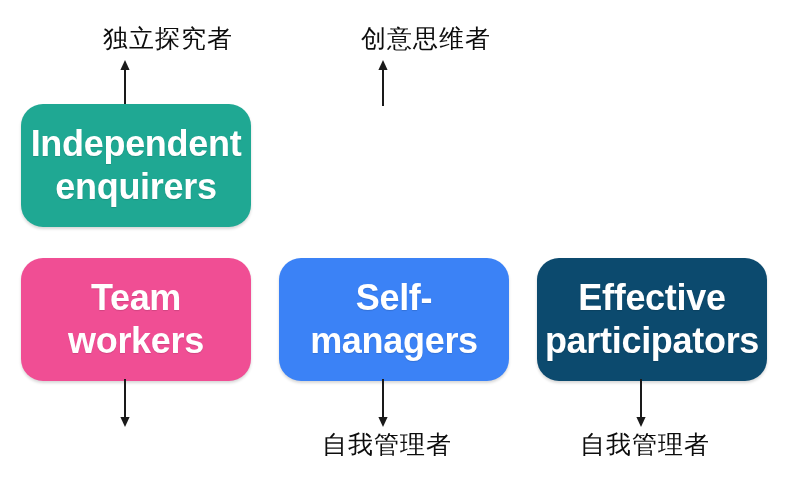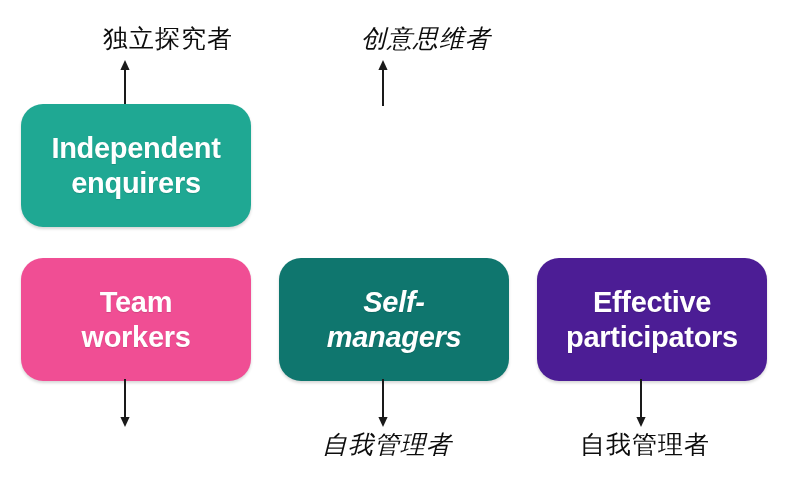--- a/index.html
+++ b/index.html
@@ -16,21 +16,21 @@
     font-family: "Liberation Sans", sans-serif;
   }
 
   
   .cell {
     position: absolute;
     width: 258px;
     height: 243px;
   }
   .cell.col-0 { left: 0px; }
-  .cell.col-1 { left: 258px; font-style: italic; }
+  .cell.col-1 { left: 258px; }
   .cell.col-2 { left: 516px; }
   .cell.row-0 { top: 0px; }
   .cell.row-1 { top: 243px; }
 
   
   .card {
     position: absolute;
     left: 21px;
     width: 230px;
     height: 123px;
@@ -41,21 +41,21 @@
     justify-content: center;
     box-shadow: 0 2px 3px rgba(0,0,0,0.16);
   }
   .row-0 .card { top: 104px; }
   .row-1 .card { top: 15px; }
 
   .card-label {
     color: #ffffff;
     font-family: "Liberation Sans", sans-serif;
     font-weight: bold;
-    font-size: 29px;
+    font-size: 36px;
     line-height: 1.18;
     text-align: center;
     letter-spacing: -0.3px;
     padding: 0 6px;
     text-shadow: 0 1px 1px rgba(0,0,0,0.13);
     white-space: pre-line;
   }
 
   
   .cn-label {
@@ -119,35 +119,35 @@
     </div>
     <div class="arrow">
       <svg width="14" height="48" viewBox="0 0 14 48">
         <line x1="7" y1="0" x2="7" y2="40" stroke="#1a1a1a" stroke-width="2"></line>
         <polygon points="7,48 2.4,38 11.6,38" fill="#1a1a1a"></polygon>
       </svg>
     </div>
   </div>
 
   <div class="cell row-1 col-1">
-    <div class="card" style="background-color: #0f766e;">
+    <div class="card" style="background-color: #3b82f6;">
       <span class="card-label">Self-
 managers</span>
     </div>
     <div class="arrow">
       <svg width="14" height="48" viewBox="0 0 14 48">
         <line x1="7" y1="0" x2="7" y2="40" stroke="#1a1a1a" stroke-width="2"></line>
         <polygon points="7,48 2.4,38 11.6,38" fill="#1a1a1a"></polygon>
       </svg>
     </div>
     <div class="cn-label">自我管理者</div>
   </div>
 
   <div class="cell row-1 col-2">
-    <div class="card" style="background-color: #4c1d95;">
+    <div class="card" style="background-color: #0c4a6e;">
       <span class="card-label">Effective
 participators</span>
     </div>
     <div class="arrow">
       <svg width="14" height="48" viewBox="0 0 14 48">
         <line x1="7" y1="0" x2="7" y2="40" stroke="#1a1a1a" stroke-width="2"></line>
         <polygon points="7,48 2.4,38 11.6,38" fill="#1a1a1a"></polygon>
       </svg>
     </div>
     <div class="cn-label">自我管理者</div>

